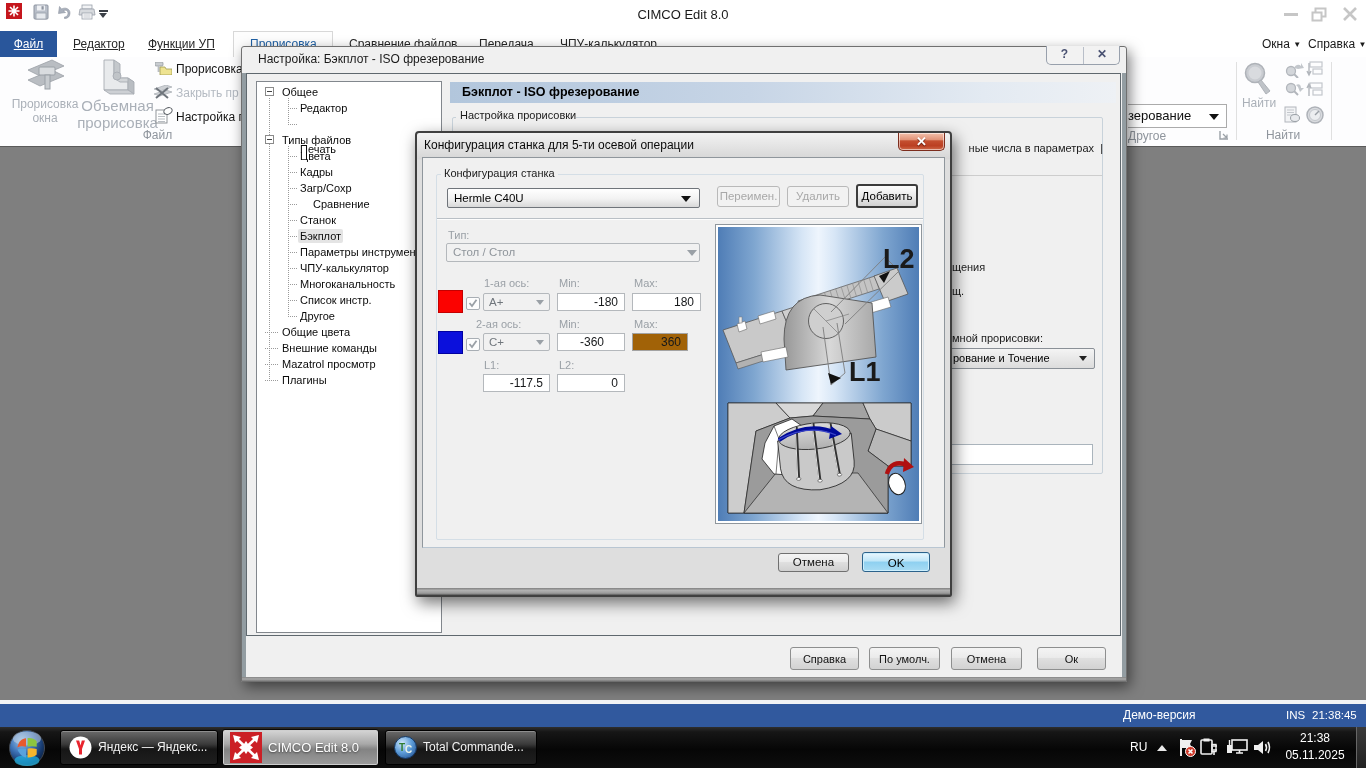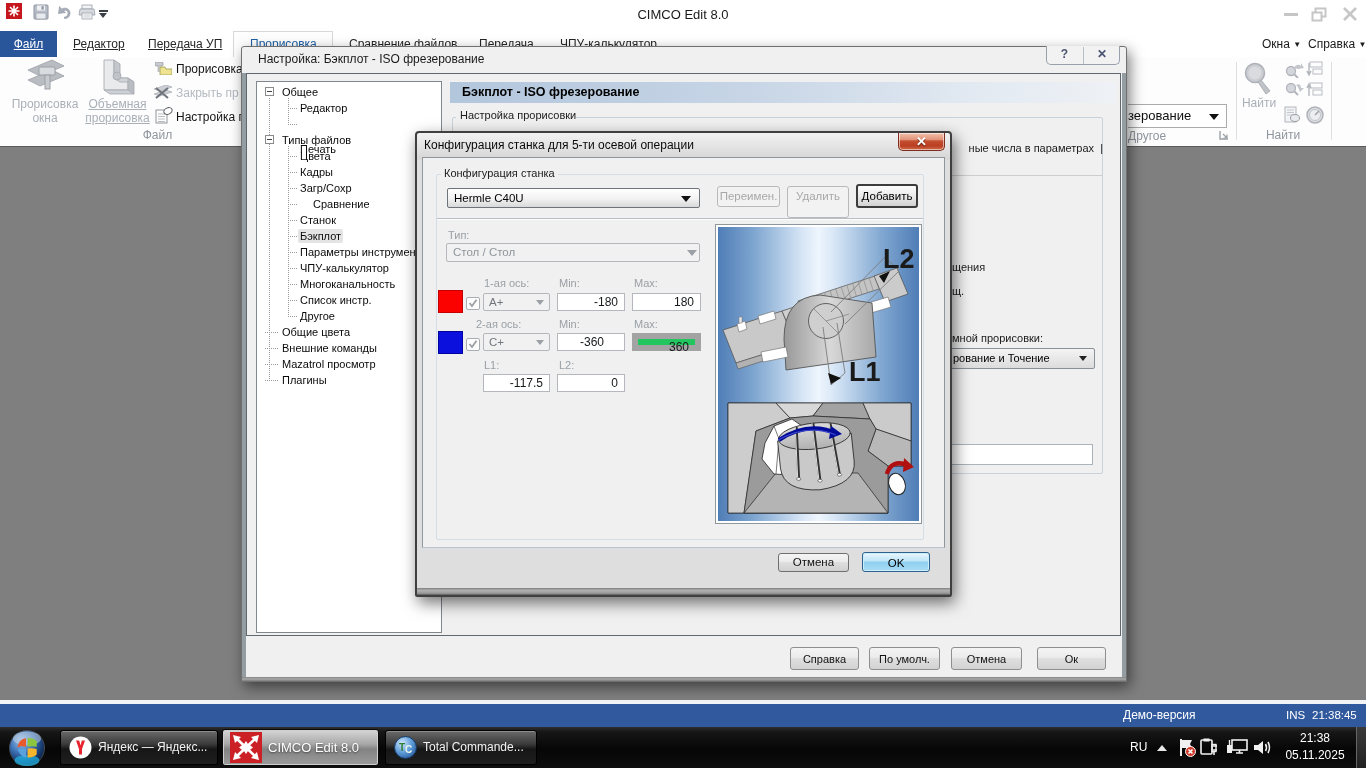--- a/index.html
+++ b/index.html
@@ -57,21 +57,21 @@
   <rect x="1.5" y="5.5" width="9" height="8" fill="#fff" stroke="#c6c6c6" stroke-width="2"></rect>
 </svg>
 <svg class="a" style="left:1342px;top:6px" width="16" height="16" viewBox="0 0 16 16">
   <path d="M2 2 L14 14 M14 2 L2 14" stroke="#c6c6c6" stroke-width="2.6"></path>
 </svg>
 
 <div class="a" style="left:0;top:31px;width:1366px;height:26px;background:#ffffff;"></div>
 <div class="a txt" style="left:0;top:31px;width:57px;height:26px;background:#29569b;color:#fff;font-size:12px;text-align:center;line-height:26px;text-decoration:underline;">Файл</div>
 <div class="a txt" style="left:233px;top:31px;width:100px;height:26px;background:#fdfdfd;border:1px solid #d8d8d8;border-bottom:none;box-sizing:border-box;"></div>
 <div class="a txt" style="left:73px;top:31px;font-size:12px;color:#262626;line-height:26px;text-decoration:underline;">Редактор</div>
-<div class="a txt" style="left:148px;top:31px;font-size:12px;color:#262626;line-height:26px;text-decoration:underline;">Передача УП</div>
+<div class="a txt" style="left:148px;top:31px;font-size:12px;color:#262626;line-height:26px;text-decoration:underline;">Функции УП</div>
 <div class="a txt" style="left:250px;top:31px;font-size:12px;color:#2061a5;line-height:26px;text-decoration:underline;">Прорисовка</div>
 <div class="a txt" style="left:349px;top:31px;font-size:12px;color:#262626;line-height:26px;text-decoration:underline;">Сравнение файлов</div>
 <div class="a txt" style="left:479px;top:31px;font-size:12px;color:#262626;line-height:26px;text-decoration:underline;">Передача</div>
 <div class="a txt" style="left:560px;top:31px;font-size:12px;color:#262626;line-height:26px;text-decoration:underline;">ЧПУ-калькулятор</div>
 <div class="a txt" style="left:1262px;top:31px;font-size:12px;color:#1a1a1a;line-height:26px;">Окна <span style="font-size:8px;position:relative;top:-1px;">▼</span></div>
 <div class="a txt" style="left:1308px;top:31px;font-size:12px;color:#1a1a1a;line-height:26px;">Справка <span style="font-size:8px;position:relative;top:-1px;">▼</span></div>
 
 <div class="a" style="left:0;top:57px;width:1366px;height:89px;background:#fdfdfe;border-bottom:1px solid #555;box-sizing:content-box;"></div>
 
 <svg class="a" style="left:26px;top:58px" width="40" height="42" viewBox="0 0 40 42">
@@ -87,21 +87,21 @@
 <svg class="a" style="left:98px;top:58px" width="38" height="42" viewBox="0 0 38 42">
   <g stroke="#a8adb3" stroke-width="0.9">
     <path d="M6 2 L16 2 L16 20 L30 20 L30 32 L6 32 Z" fill="#e8eaec"></path>
     <path d="M16 2 L22 6 L22 16 L16 20 Z" fill="#c4c8cc"></path>
     <path d="M16 20 L30 20 L36 24 L22 24 Z" fill="#d2d5d8"></path>
     <path d="M30 20 L36 24 L36 36 L30 32 Z" fill="#b9bdc2"></path>
     <path d="M6 32 L30 32 L36 36 L12 36 Z" fill="#cdd0d4"></path>
     <circle cx="19" cy="18" r="4" fill="#c0c4c8"></circle>
   </g>
 </svg>
-<div class="a txt" style="left:70px;top:97px;width:95px;text-align:center;font-size:12px;color:#aab0b8;text-decoration:underline;">Объемная<br>прорисовка</div>
+<div class="a txt" style="left:70px;top:97px;width:95px;text-align:center;font-size:15px;color:#aab0b8;">Объемная<br>прорисовка</div>
 
 <svg class="a" style="left:155px;top:62px" width="17" height="13" viewBox="0 0 17 13">
   <rect x="0" y="0" width="8" height="4" rx="1" fill="#c8ccd0" stroke="#8d939a" stroke-width=".7"></rect>
   <rect x="2.6" y="3" width="2" height="7" fill="#b9bdc2"></rect>
   <path d="M5 5 L10 5 L11 7 L17 7 L17 13 L5 13 Z" fill="#eee391" stroke="#a09a52" stroke-width=".8"></path>
 </svg>
 <div class="a txt" style="left:176px;top:62px;font-size:12px;color:#141414;">Прорисовка</div>
 <svg class="a" style="left:154px;top:85px" width="18" height="15" viewBox="0 0 18 15">
   <g fill="#cdd0d4" stroke="#a8adb3" stroke-width=".7">
     <polygon points="0,4 12,0 18,2 6,6"></polygon>
@@ -373,21 +373,21 @@
 <div class="a" style="left:422px;top:157px;width:523px;height:391px;background:#f0f0f0;border:1px solid #8f969c;border-bottom-color:#b9c6d2;box-sizing:border-box;z-index:11;"></div>
 
 <div class="a" style="left:436px;top:174px;width:488px;height:366px;border:1px solid #d4dee6;border-radius:2px;box-sizing:border-box;z-index:11;"></div>
 <div class="a txt" style="left:441px;top:167px;font-size:11px;color:#1a1a1a;background:#f0f0f0;padding:0 3px;z-index:12;">Конфигурация станка</div>
 
 <div class="a" style="left:447px;top:188px;width:253px;height:20px;border:1px solid #6f747a;border-radius:2px;background:linear-gradient(180deg,#fff 0%,#f2f2f2 55%,#d8d8d8 100%);box-sizing:border-box;z-index:11;"></div>
 <div class="a txt" style="left:454px;top:188px;font-size:11.5px;color:#000;line-height:20px;z-index:12;">Hermle C40U</div>
 <div class="a" style="left:681px;top:196px;width:0;height:0;border-left:5px solid transparent;border-right:5px solid transparent;border-top:6px solid #111;z-index:12;"></div>
 
 <div class="a txt" style="left:717px;top:186px;width:63px;height:21px;border:1px solid #b9b9b9;border-radius:3px;background:#f2f2f2;box-sizing:border-box;font-size:11.5px;color:#a8a8a8;text-align:center;line-height:19px;z-index:11;">Переимен.</div>
-<div class="a txt" style="left:787px;top:186px;width:62px;height:32px;border:1px solid #b9b9b9;border-radius:3px;background:#f2f2f2;box-sizing:border-box;font-size:11.5px;color:#a8a8a8;text-align:center;line-height:19px;z-index:11;">Удалить</div>
+<div class="a txt" style="left:787px;top:186px;width:62px;height:21px;border:1px solid #b9b9b9;border-radius:3px;background:#f2f2f2;box-sizing:border-box;font-size:11.5px;color:#a8a8a8;text-align:center;line-height:19px;z-index:11;">Удалить</div>
 <div class="a txt" style="left:856px;top:184px;width:62px;height:24px;border:2px solid #3c3c3c;border-radius:3px;background:linear-gradient(180deg,#fdfdfd,#e8e8e8 55%,#d2d2d2);box-sizing:border-box;font-size:11.5px;color:#000;text-align:center;line-height:20px;z-index:11;">Добавить</div>
 
 <div class="a" style="left:437px;top:218px;width:486px;height:1px;background:#b9bfc5;z-index:11;"></div>
 <div class="a" style="left:437px;top:219px;width:486px;height:1px;background:#fdfdfd;z-index:11;"></div>
 
 <div class="a txt" style="left:448px;top:229px;font-size:11px;color:#9aa0a6;z-index:11;">Тип:</div>
 <div class="a" style="left:446px;top:243px;width:254px;height:19px;border:1px solid #b4b8bc;border-radius:2px;background:#f1f1f1;box-sizing:border-box;z-index:11;"></div>
 <div class="a txt" style="left:453px;top:243px;font-size:11.5px;color:#8f959b;line-height:19px;z-index:12;">Стол / Стол</div>
 <div class="a" style="left:687px;top:250px;width:0;height:0;border-left:5px solid transparent;border-right:5px solid transparent;border-top:6px solid #9aa0a6;z-index:12;"></div>
 
@@ -410,21 +410,21 @@
 <svg class="a" style="left:467px;top:338px;z-index:12;" width="12" height="12" viewBox="0 0 12 12">
     <path d="M2.5 6 L5 9 L9.5 2.8" fill="none" stroke="#9aa0a6" stroke-width="1.8"></path>
   </svg>
 <div class="a txt" style="left:476px;top:318px;font-size:11px;color:#9aa0a6;z-index:11;">2-ая ось:</div>
 <div class="a" style="left:483px;top:333px;width:67px;height:18px;border:1px solid #b4b8bc;border-radius:2px;background:#f1f1f1;box-sizing:border-box;z-index:11;"></div>
 <div class="a txt" style="left:489px;top:333px;font-size:11.5px;color:#70767c;line-height:18px;z-index:12;">C+</div>
 <div class="a" style="left:536px;top:340px;width:0;height:0;border-left:4.5px solid transparent;border-right:4.5px solid transparent;border-top:5.5px solid #9aa0a6;z-index:12;"></div>
 <div class="a txt" style="left:559px;top:318px;font-size:11px;color:#9aa0a6;z-index:11;">Min:</div>
 <div class="a txt" style="left:557px;top:333px;width:68px;height:18px;border:1px solid #b4b8bc;background:#fff;box-sizing:border-box;font-size:12px;color:#16181a;text-align:right;line-height:16px;padding-right:20px;z-index:11;">-360</div>
 <div class="a txt" style="left:634px;top:318px;font-size:11px;color:#9aa0a6;z-index:11;">Max:</div>
-<div class="a txt" style="left:632px;top:333px;width:69px;height:18px;border:6px solid #a3a3a3;background:#22c55e;box-sizing:border-box;font-size:12px;color:#16181a;text-align:right;line-height:16px;padding-right:6px;z-index:11;">360</div>
+<div class="a txt" style="left:632px;top:333px;width:56px;height:18px;border:1px solid #a3a3a3;background:#a16207;box-sizing:border-box;font-size:12px;color:#16181a;text-align:right;line-height:16px;padding-right:6px;z-index:11;">360</div>
 
 <div class="a txt" style="left:484px;top:359px;font-size:11px;color:#9aa0a6;z-index:11;">L1:</div>
 <div class="a txt" style="left:559px;top:359px;font-size:11px;color:#9aa0a6;z-index:11;text-align:right;">L2:</div>
 <div class="a txt" style="left:483px;top:374px;width:67px;height:18px;border:1px solid #b4b8bc;background:#fff;box-sizing:border-box;font-size:12px;color:#16181a;text-align:right;line-height:16px;padding-right:6px;z-index:11;">-117.5</div>
 <div class="a txt" style="left:557px;top:374px;width:68px;height:18px;border:1px solid #b4b8bc;background:#fff;box-sizing:border-box;font-size:12px;color:#16181a;text-align:right;line-height:16px;padding-right:6px;z-index:11;">0</div>
 
 <div class="a" style="left:715px;top:224px;width:207px;height:300px;background:#fff;border:1px solid #8f969c;box-sizing:border-box;z-index:11;"></div>
 <svg id="machine" class="a" style="left:718px;top:227px;z-index:12;" width="201" height="294" viewBox="0 0 201 294">
     <defs>
       <linearGradient id="bluebg" x1="0" y1="0" x2="1" y2="0">

